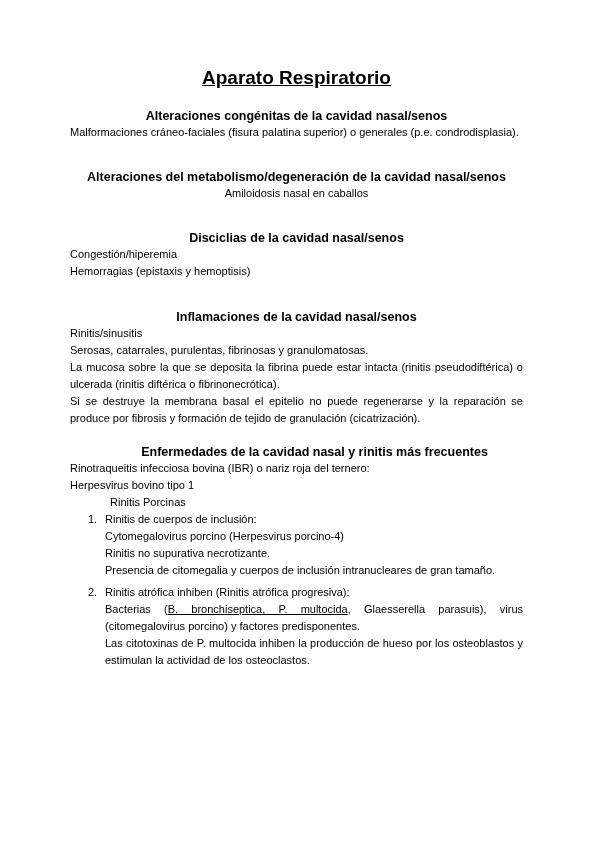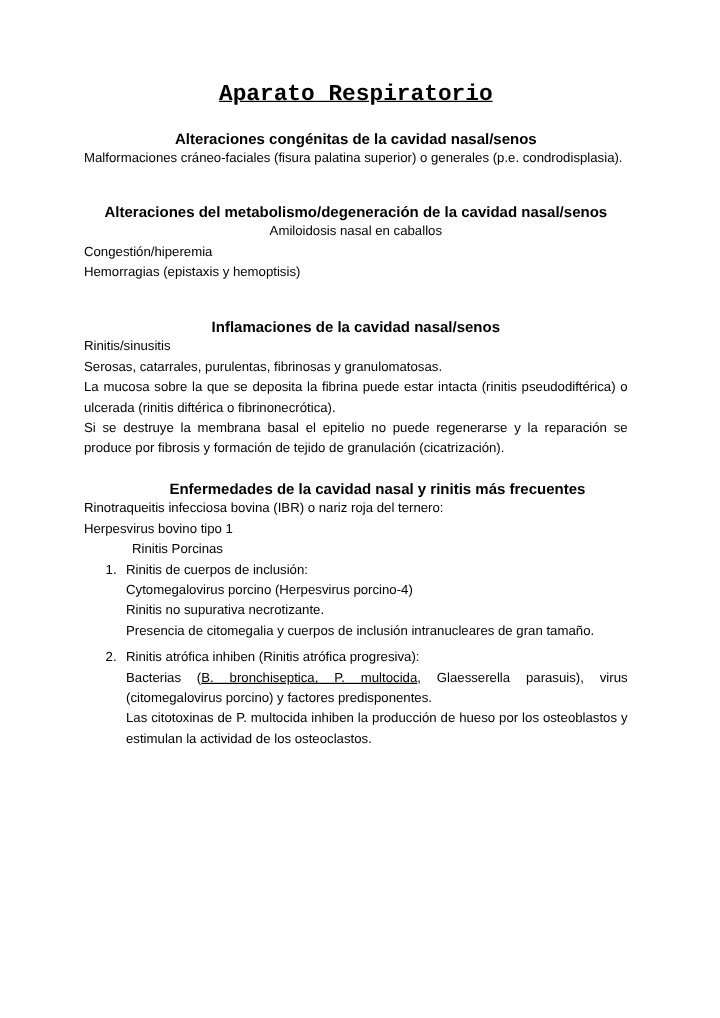--- a/index.html
+++ b/index.html
@@ -13,21 +13,20 @@
     color: #000000;
     font-family: "Liberation Sans", sans-serif;
     overflow: hidden;
   }
   .title {
     font-size: 19px;
     line-height: 24px;
     font-weight: bold;
     text-decoration: underline;
     text-align: center;
-    font-family: Liberation Mono, monospace;
   }
   .heading {
     font-size: 12.5px;
     line-height: 16px;
     font-weight: bold;
     text-align: center;
   }
   p.body {
     margin: 0;
     font-size: 11px;
@@ -66,20 +65,21 @@
 <div class="page">
 
   <div class="title">Aparato Respiratorio</div>
 
   <div class="heading m-h1">Alteraciones congénitas de la cavidad nasal/senos</div>
   <p class="body m-p1">Malformaciones cráneo-faciales (fisura palatina superior) o generales (p.e. condrodisplasia).</p>
 
   <div class="heading m-h2">Alteraciones del metabolismo/degeneración de la cavidad nasal/senos</div>
   <p class="body m-p2">Amiloidosis nasal en caballos</p>
 
+  <div class="heading m-h3">Disciclias de la cavidad nasal/senos</div>
   <p class="body m-p3">Congestión/hiperemia</p>
   <p class="body m-p4">Hemorragias (epistaxis y hemoptisis)</p>
 
   <div class="heading m-h4">Inflamaciones de la cavidad nasal/senos</div>
   <p class="body m-p5">Rinitis/sinusitis</p>
   <p class="body">Serosas, catarrales, purulentas, fibrinosas y granulomatosas.</p>
   <p class="body just">La mucosa sobre la que se deposita la fibrina puede estar intacta (rinitis pseudodiftérica) o ulcerada (rinitis diftérica o fibrinonecrótica).</p>
   <p class="body just">Si se destruye la membrana basal el epitelio no puede regenerarse y la reparación se produce por fibrosis y formación de tejido de granulación (cicatrización).</p>
 
   <div class="heading m-h5">Enfermedades de la cavidad nasal y rinitis más frecuentes</div>

